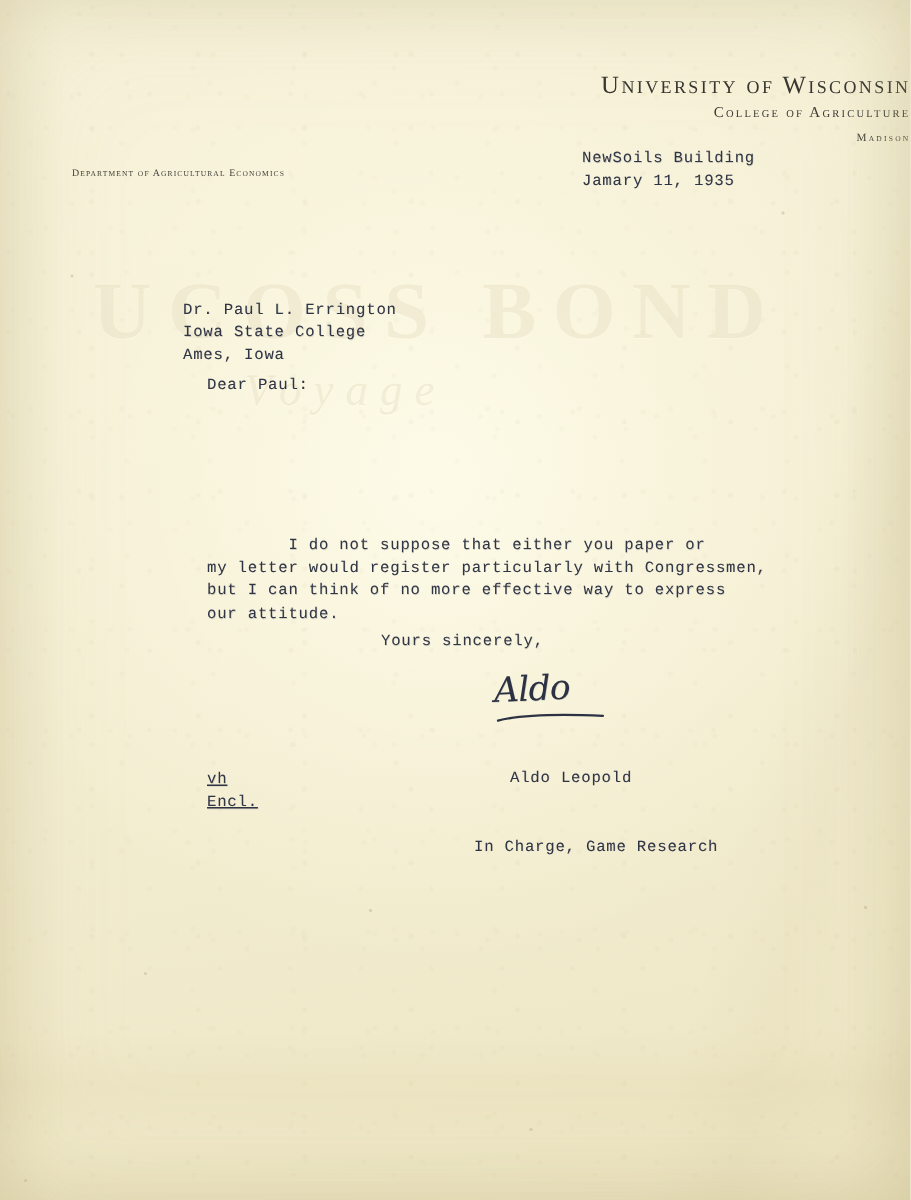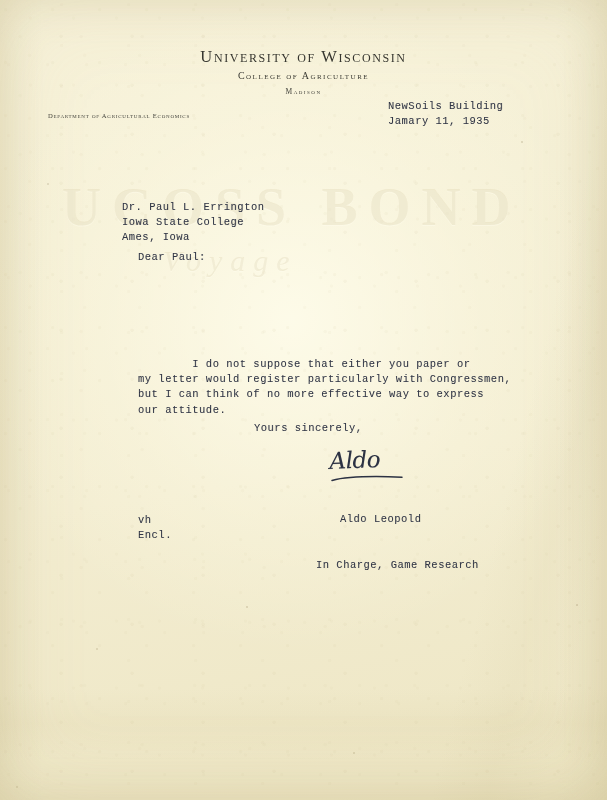--- a/index.html
+++ b/index.html
@@ -98,21 +98,21 @@
     white-space: nowrap;
     line-height: 50px;
   }
 
   
   #letterhead {
     position: absolute;
     left: 0;
     right: 0;
     top: 47px;
-    text-align: center;
+    text-align: right;
     color: #3a3a36;
   }
   .lh-univ {
     font-family: "Liberation Serif", serif;
     font-variant: small-caps;
     font-size: 16.5px;
     letter-spacing: 1.6px;
     color: #35352f;
     line-height: 20px;
     white-space: nowrap;
@@ -232,20 +232,21 @@
     top: 482px;
   }
   #signer .ln2 {
     margin-left: -24px;
   }
 
   #notation {
     position: absolute;
     left: 138px;
     top: 513px;
+    text-decoration: underline;
   }
 
   
   .speck {
     position: absolute;
     background: rgba(150,136,96,0.28);
     border-radius: 50%;
     pointer-events: none;
   }
 </style>

